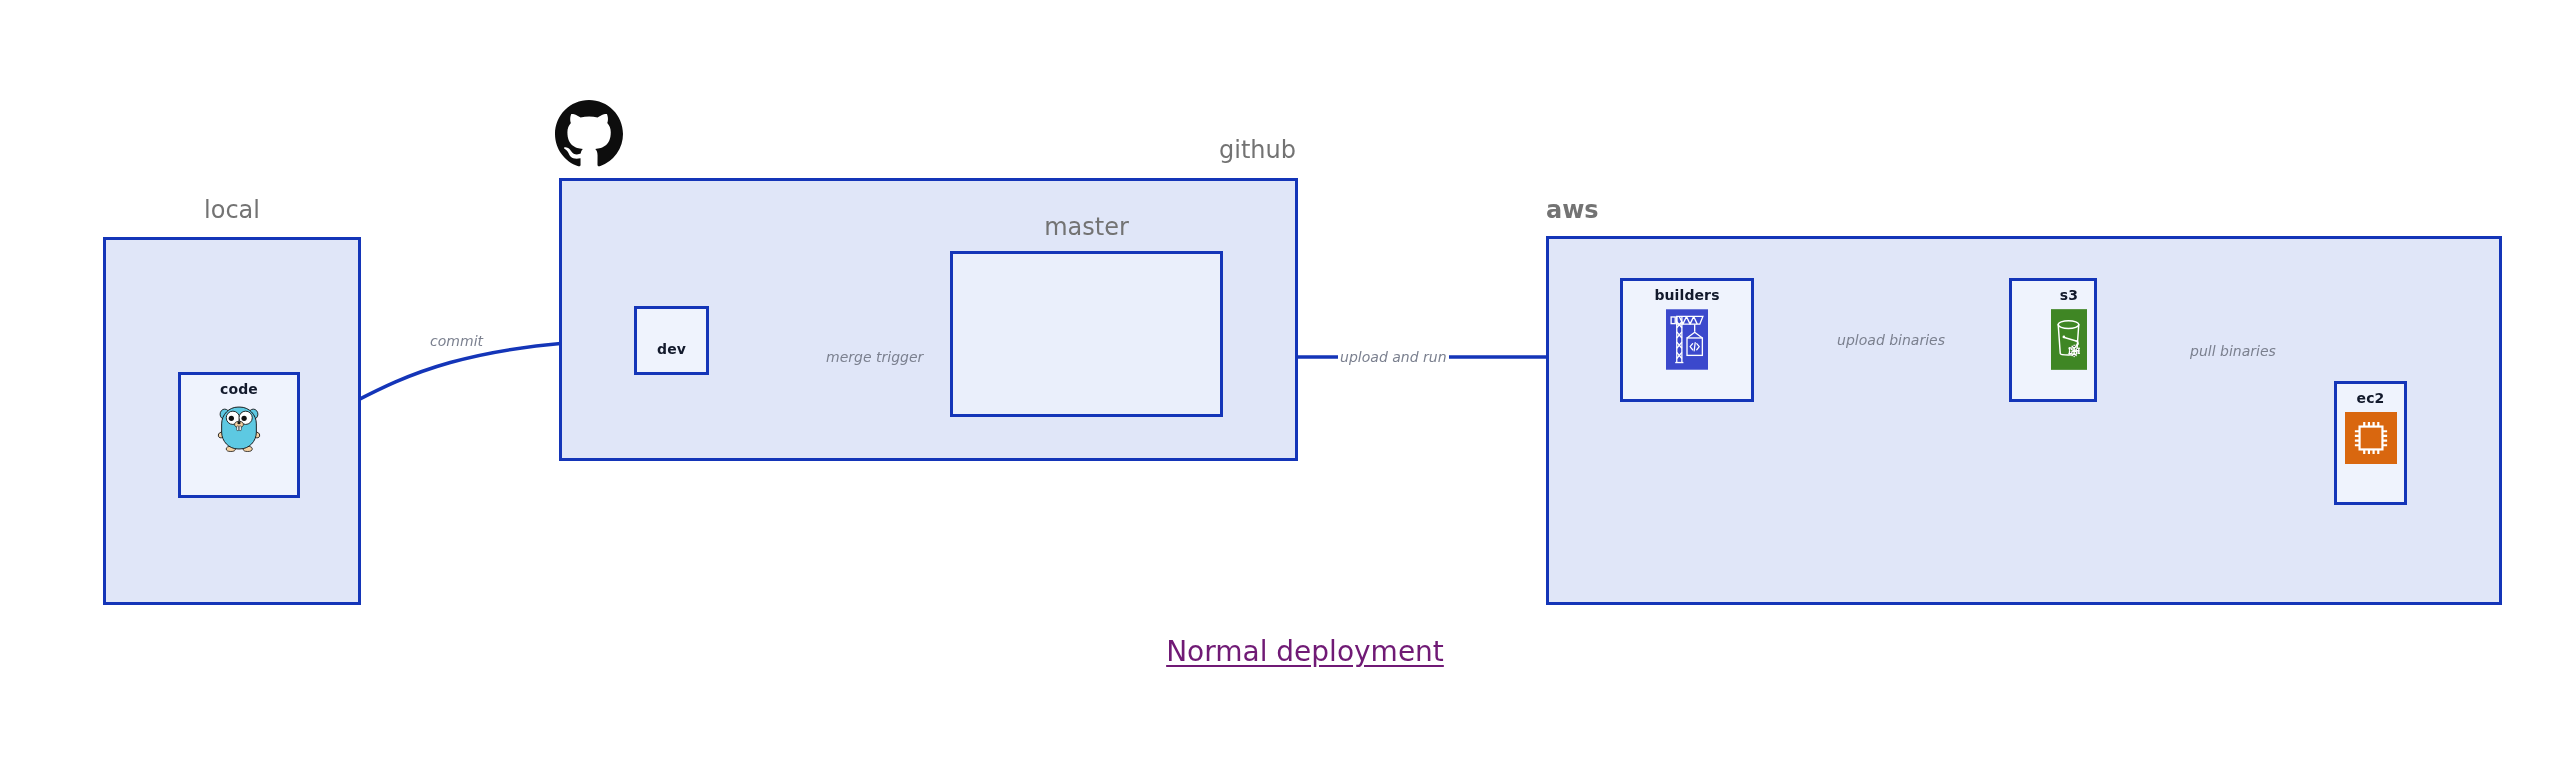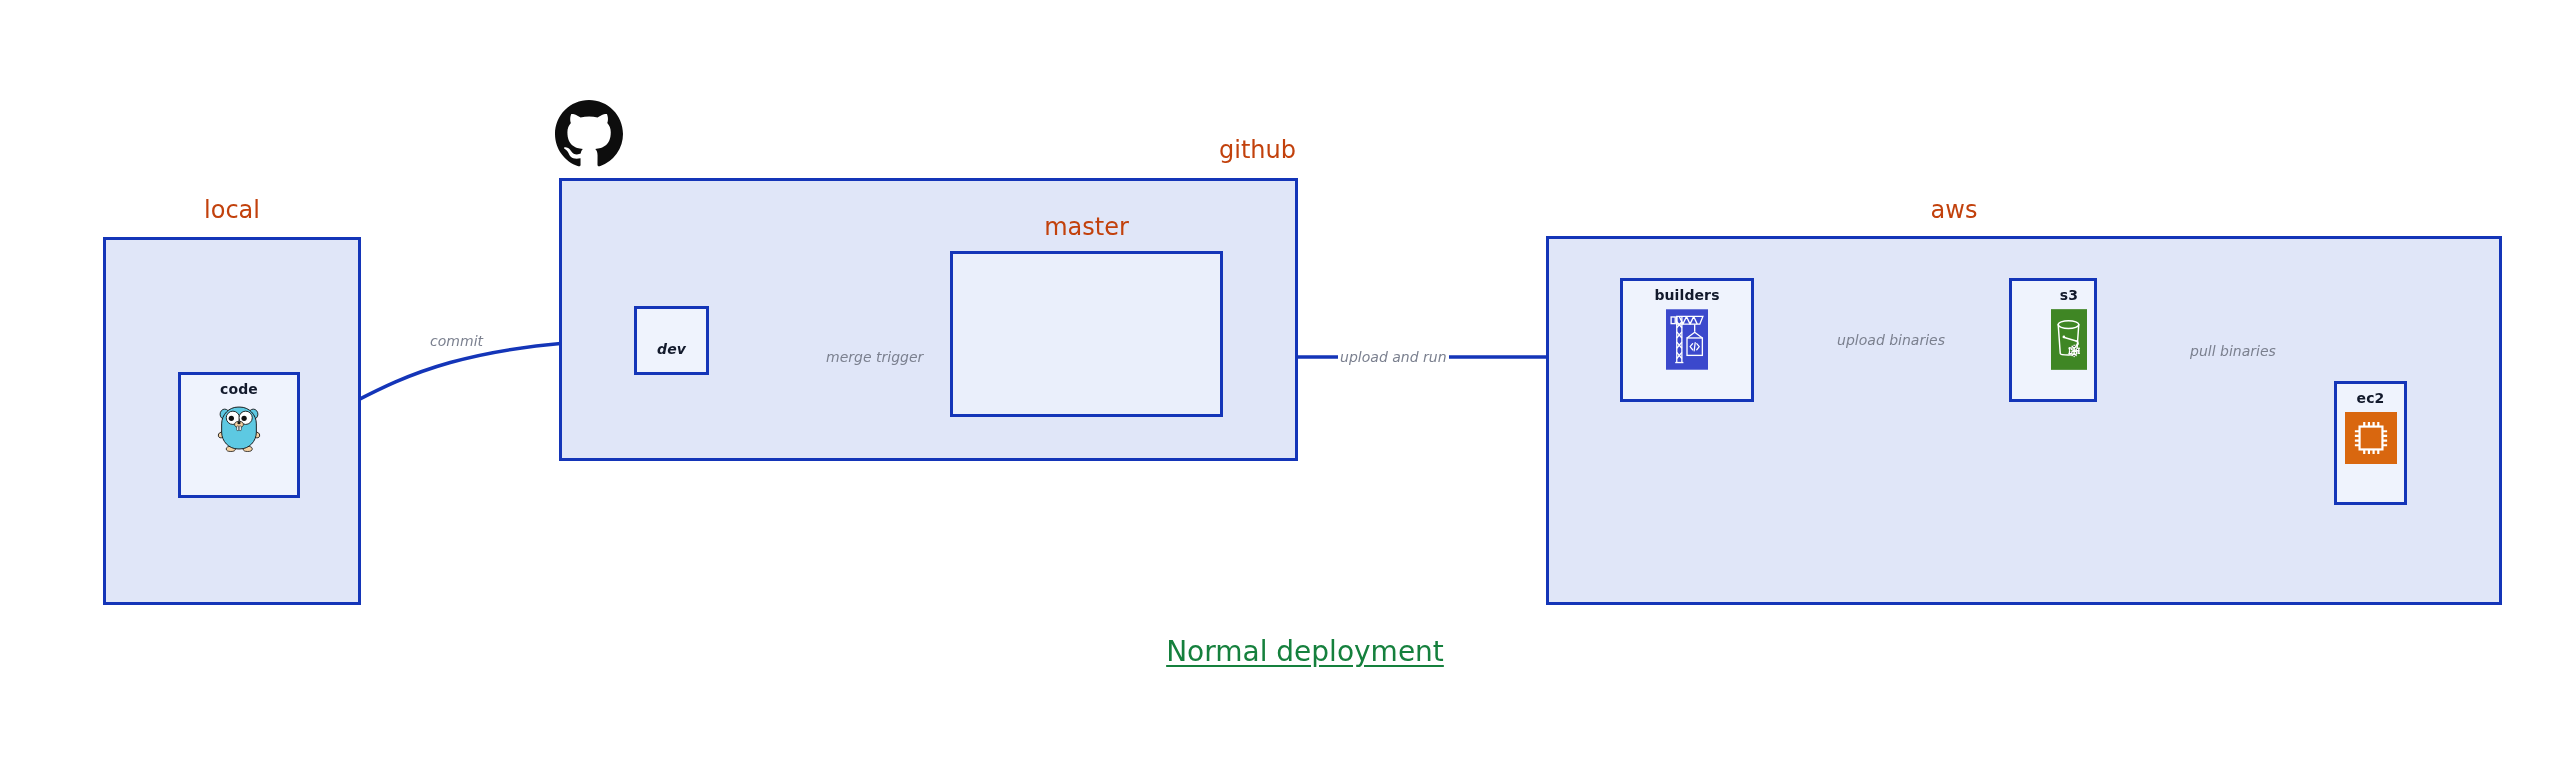--- a/index.html
+++ b/index.html
@@ -43,21 +43,21 @@
   }
   .node .node-icon{
     margin-top:7.2px;
     display:block;
   }
 
   
   .group-title{
     position:absolute;
     font-size:24px;
-    color:#c2410c;
+    color:#737373;
     white-space:nowrap;
     line-height:1;
     font-weight:400;
   }
 
   
   .edge-label{
     position:absolute;
     font-size:14px;
     font-style:italic;
@@ -66,21 +66,21 @@
     line-height:1;
     background:transparent;
   }
   .edge-label.on-white{background:#ffffff;padding:0 2.1px;}
   .edge-label.on-group{background:#e0e6f8;padding:0 2.1px;}
 
   
   #diagram-title{
     position:absolute;
     font-size:28px;
-    color:#15803d;
+    color:#701a75;
     text-decoration:underline;
     text-underline-offset:3.6px;
     white-space:nowrap;
     line-height:1;
     font-weight:400;
   }
 
   
   #edges{position:absolute;left:0;top:0;width:2604px;height:781px;pointer-events:none;}
   .octocat{position:absolute;}
@@ -150,25 +150,25 @@
 
   <div class="group-title" style="left:1175px;top:138px;width:165px;text-align:center;">github</div>
 
   <div class="group" style="left:559px;top:178px;width:739px;height:283px;"></div>
 
   <div class="group-title" style="left:950px;top:215px;width:273px;text-align:center;">master</div>
 
   <div class="subgroup" style="left:950px;top:251px;width:273px;height:166px;"></div>
 
   <div class="node" style="left:634px;top:306px;width:75px;height:69px;justify-content:center;">
-    <span class="node-label" style="margin-top:16px;font-style:italic;">dev</span>
-  </div>
-
-
-  <div class="group-title" style="left:1476px;top:198px;width:956px;text-align:center;">aws</div>
+    <span class="node-label" style="margin-top:16px;">dev</span>
+  </div>
+
+
+  <div class="group-title" style="left:1546px;top:198px;width:956px;font-weight:bold;">aws</div>
 
   <div class="group" style="left:1546px;top:236px;width:956px;height:369px;"></div>
 
   <div class="node" style="left:1620px;top:278px;width:134px;height:124px;">
     <span class="node-label">builders</span>
     <span class="node-icon">
       <svg width="42" height="61" viewBox="0 0 82 118">
         <rect x="0" y="0" width="82" height="118" fill="#3b48cc"></rect>
         <g stroke="#ffffff" stroke-width="2.6" fill="none">
 

